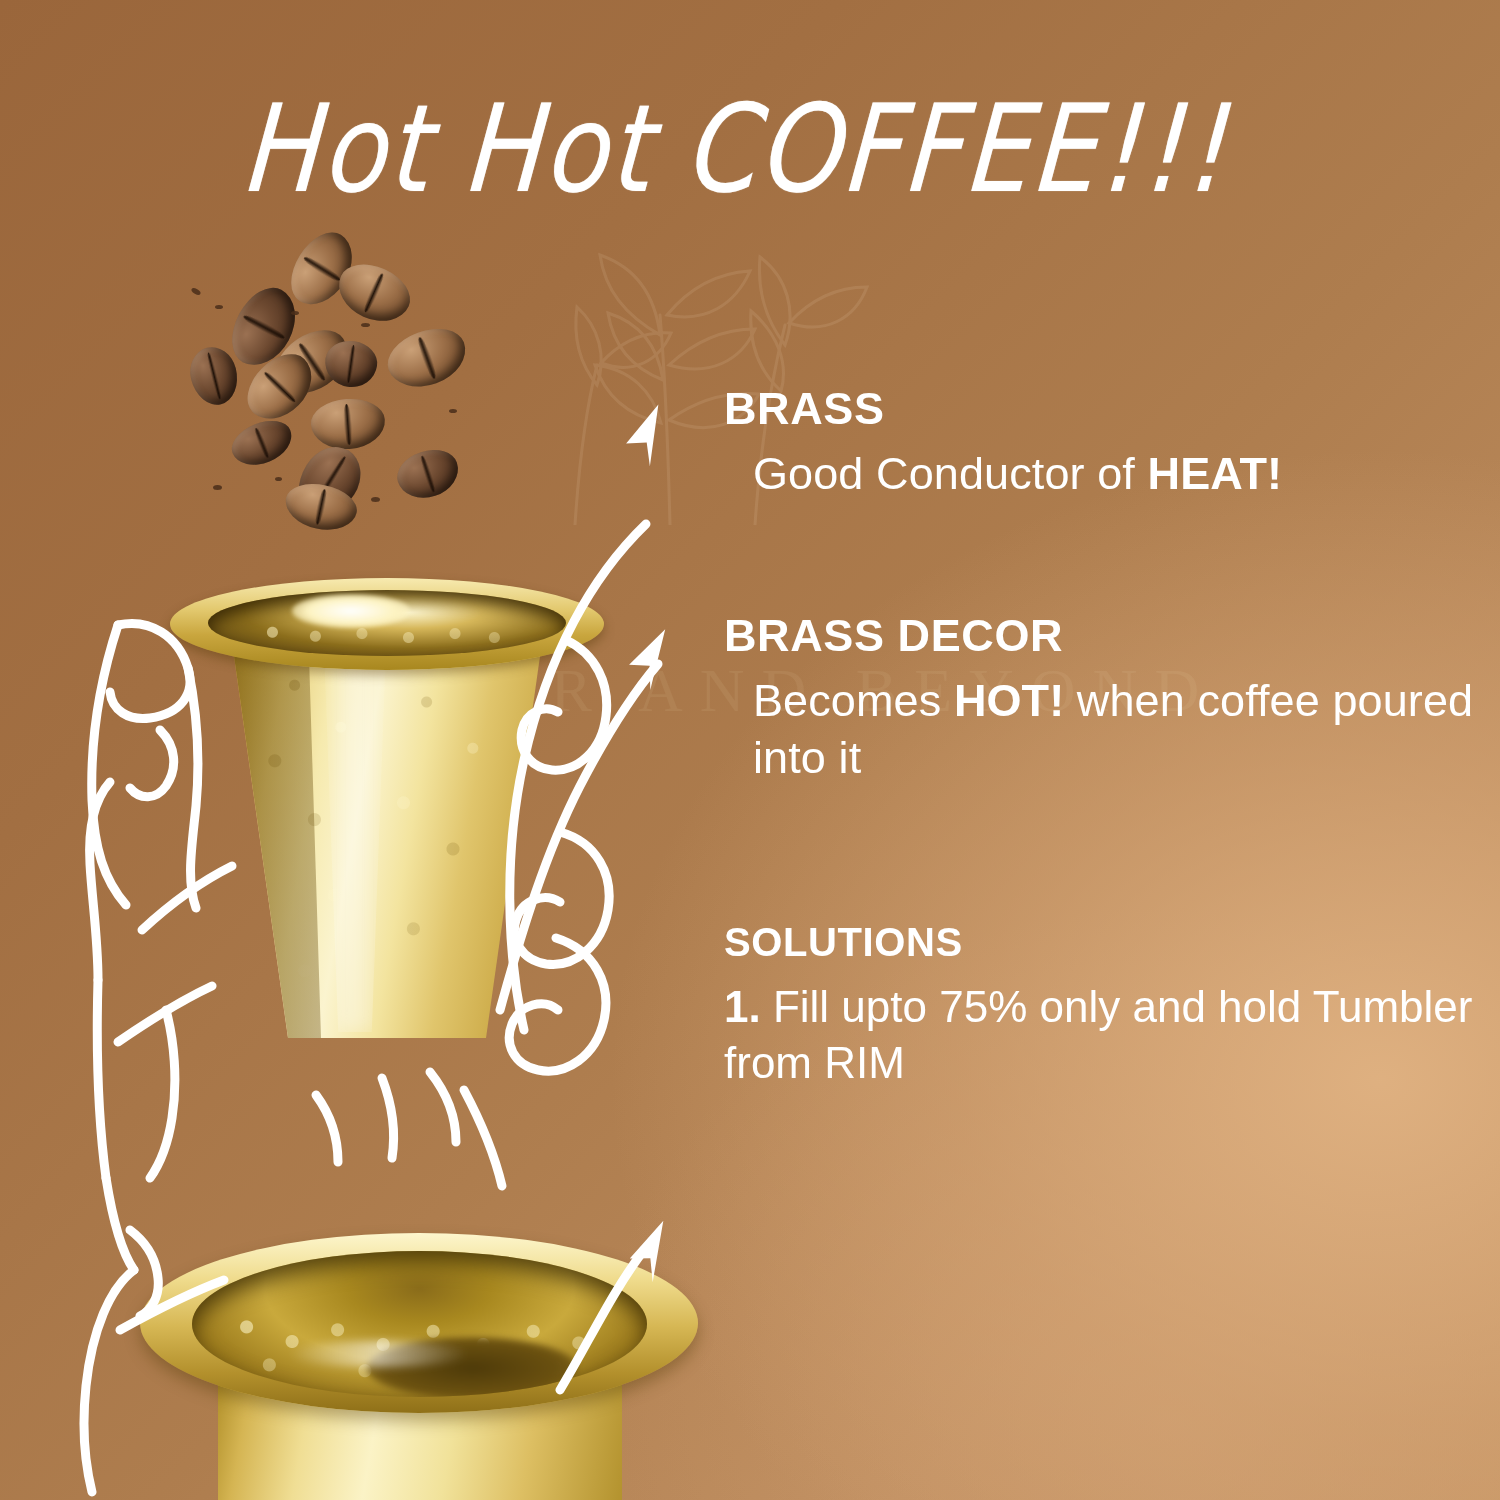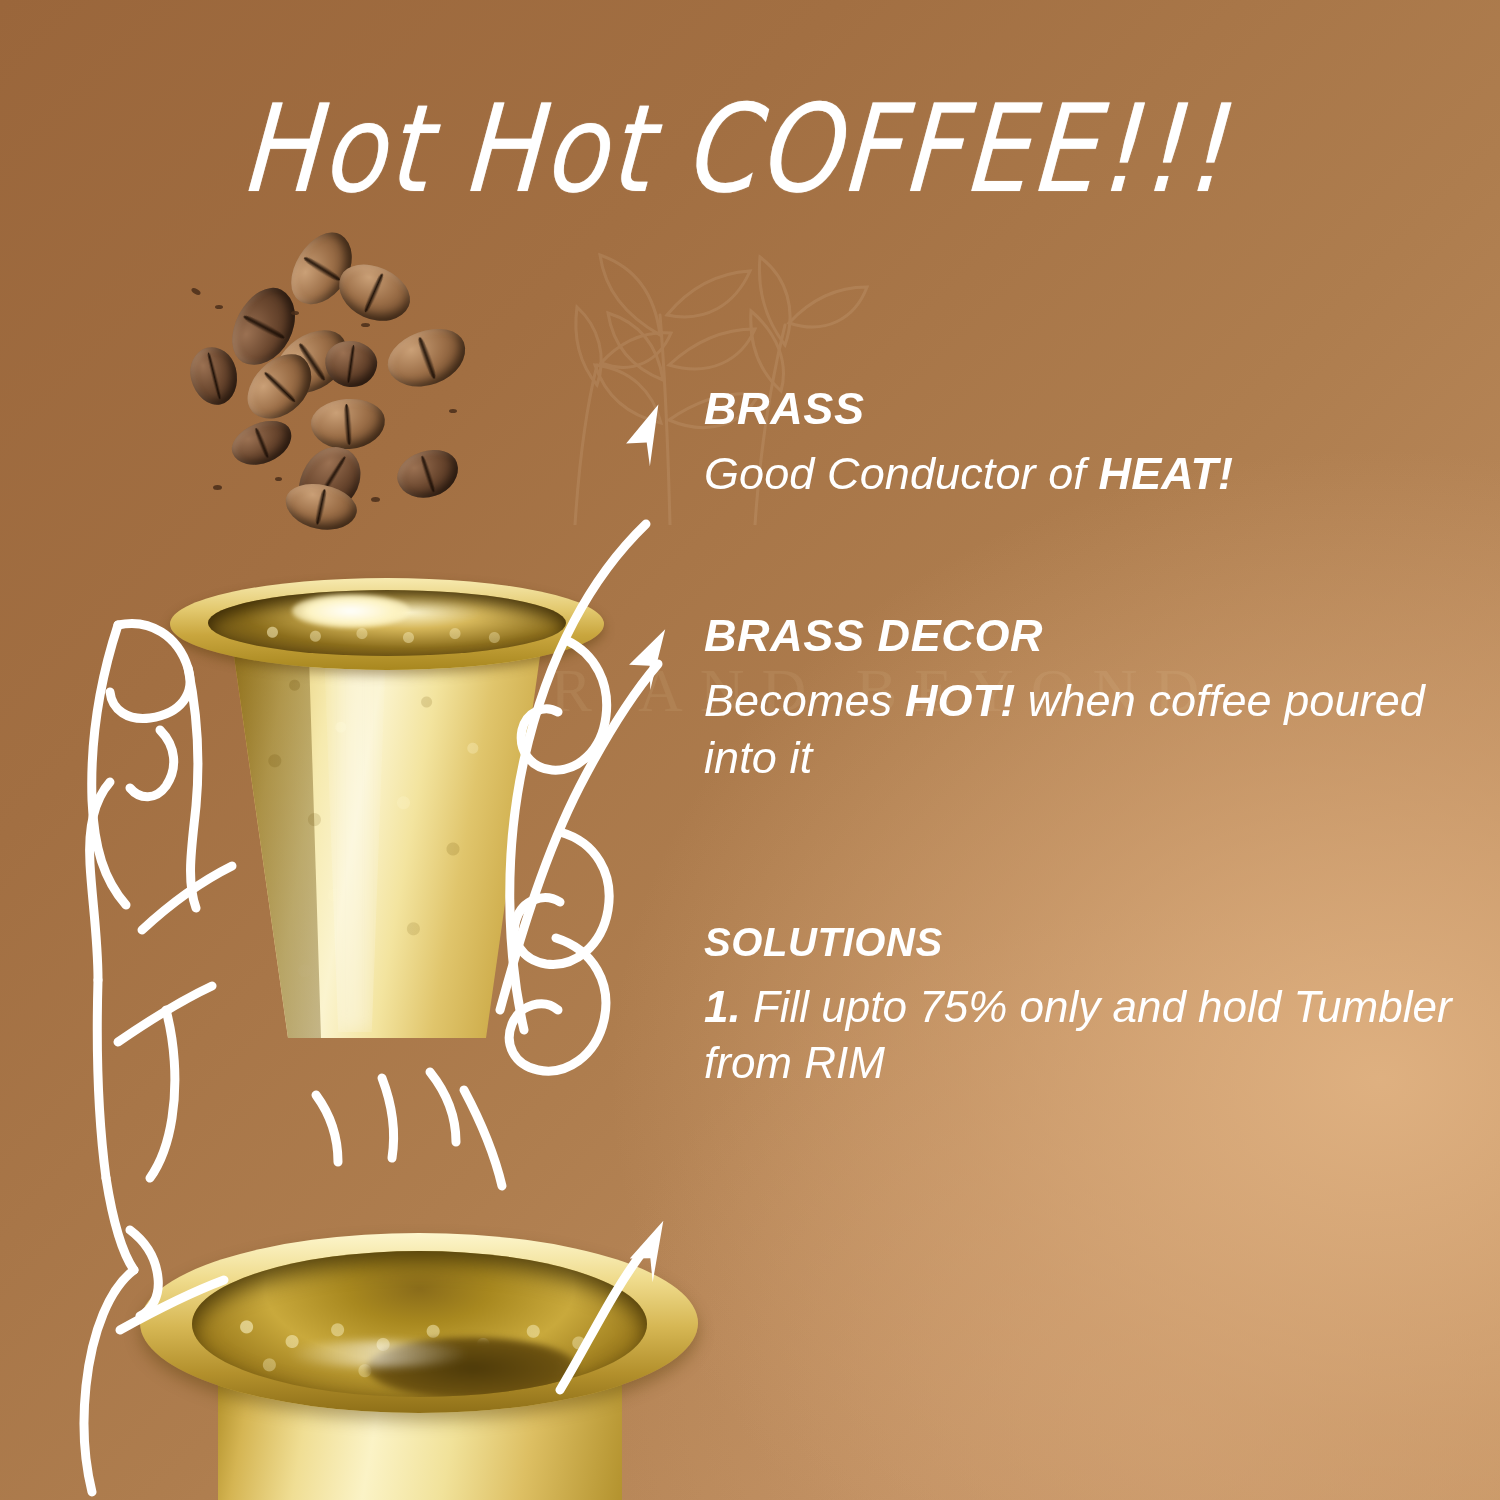--- a/index.html
+++ b/index.html
@@ -226,34 +226,35 @@
     width:180px; height:26px;
     border-radius:50%;
     background:linear-gradient(90deg, rgba(255,255,255,0), rgba(255,255,255,.55), rgba(255,255,255,0));
     filter:blur(4px);
   }
 
   
   .lineart{ position:absolute; inset:0; pointer-events:none; }
 
   
-  .col{ position:absolute; left:704px; width:760px;font-style:italic; }
+  .col{ position:absolute; left:724px; width:760px; }
   .head{
     font-weight:bold;
     font-size:45px;
     letter-spacing:.6px;
     color:#ffffff;
     line-height:1.05;
   }
   .body{
     font-size:45px;
     font-weight:300;
     color:#ffffff;
     line-height:1.26;
     letter-spacing:.1px;
+    margin-left:29px;
   }
   .body b{ font-weight:bold; }
   .blk-brass{ top:385px; }
   .blk-dawara{ top:612px; }
   .blk-solutions{ top:920px; }
   .sol-head{ font-weight:bold; font-size:40px; color:#fff; letter-spacing:.6px; }
   .sol-item{ font-size:44px; font-weight:300; color:#fff; line-height:1.27; }
   .sol-item b{ font-weight:bold; }
   .gap1{ height:14px; }
   .gap2{ height:30px; }

